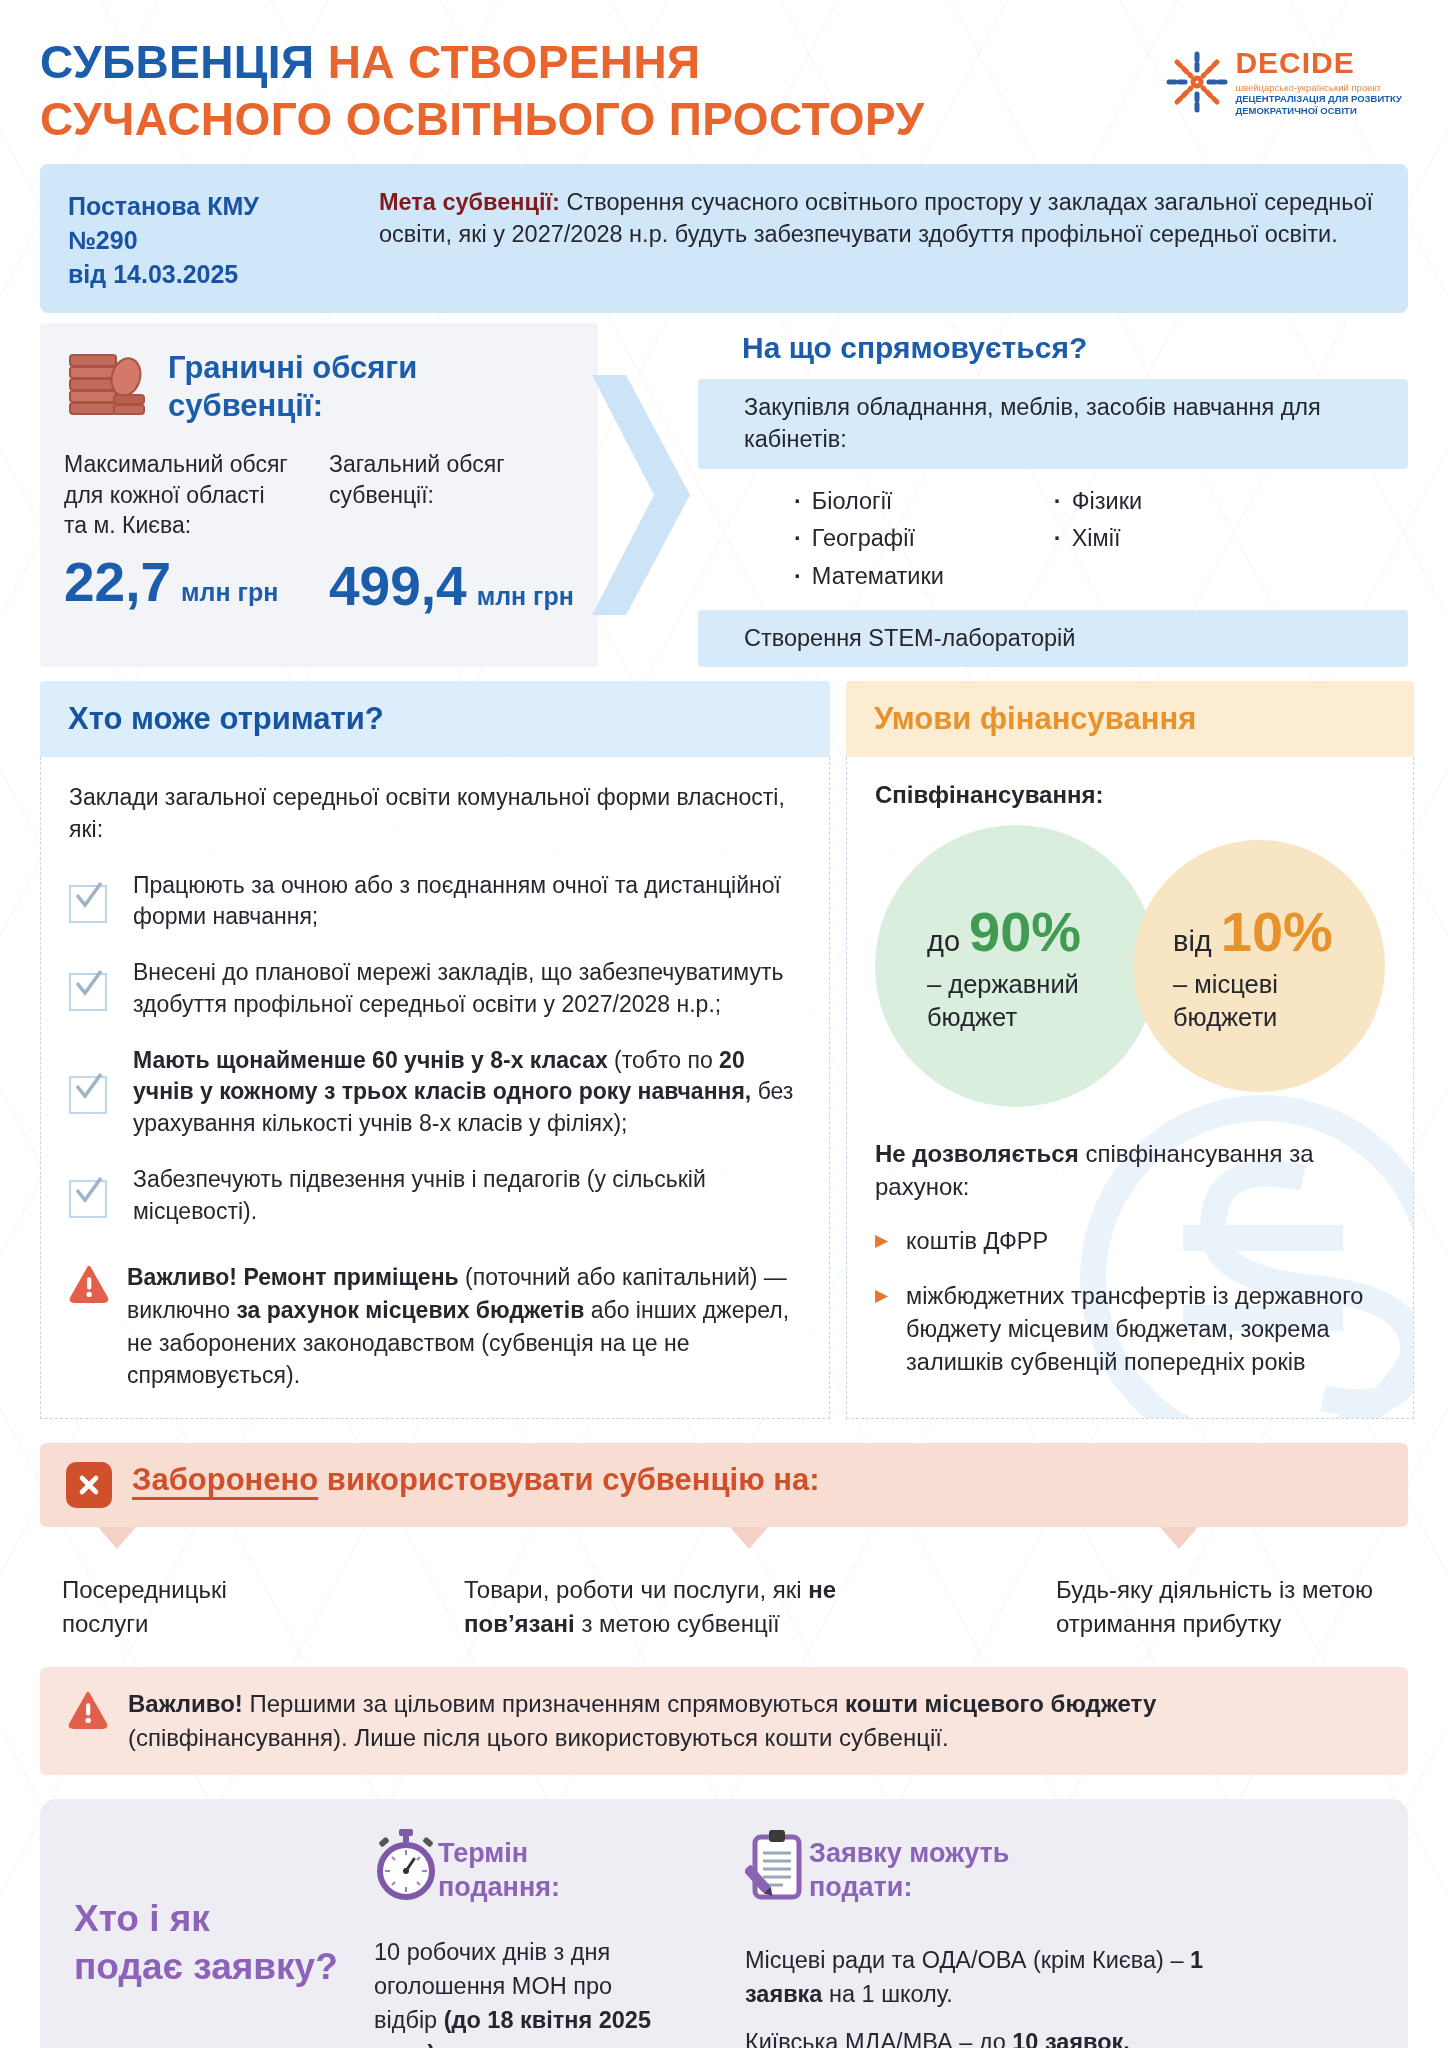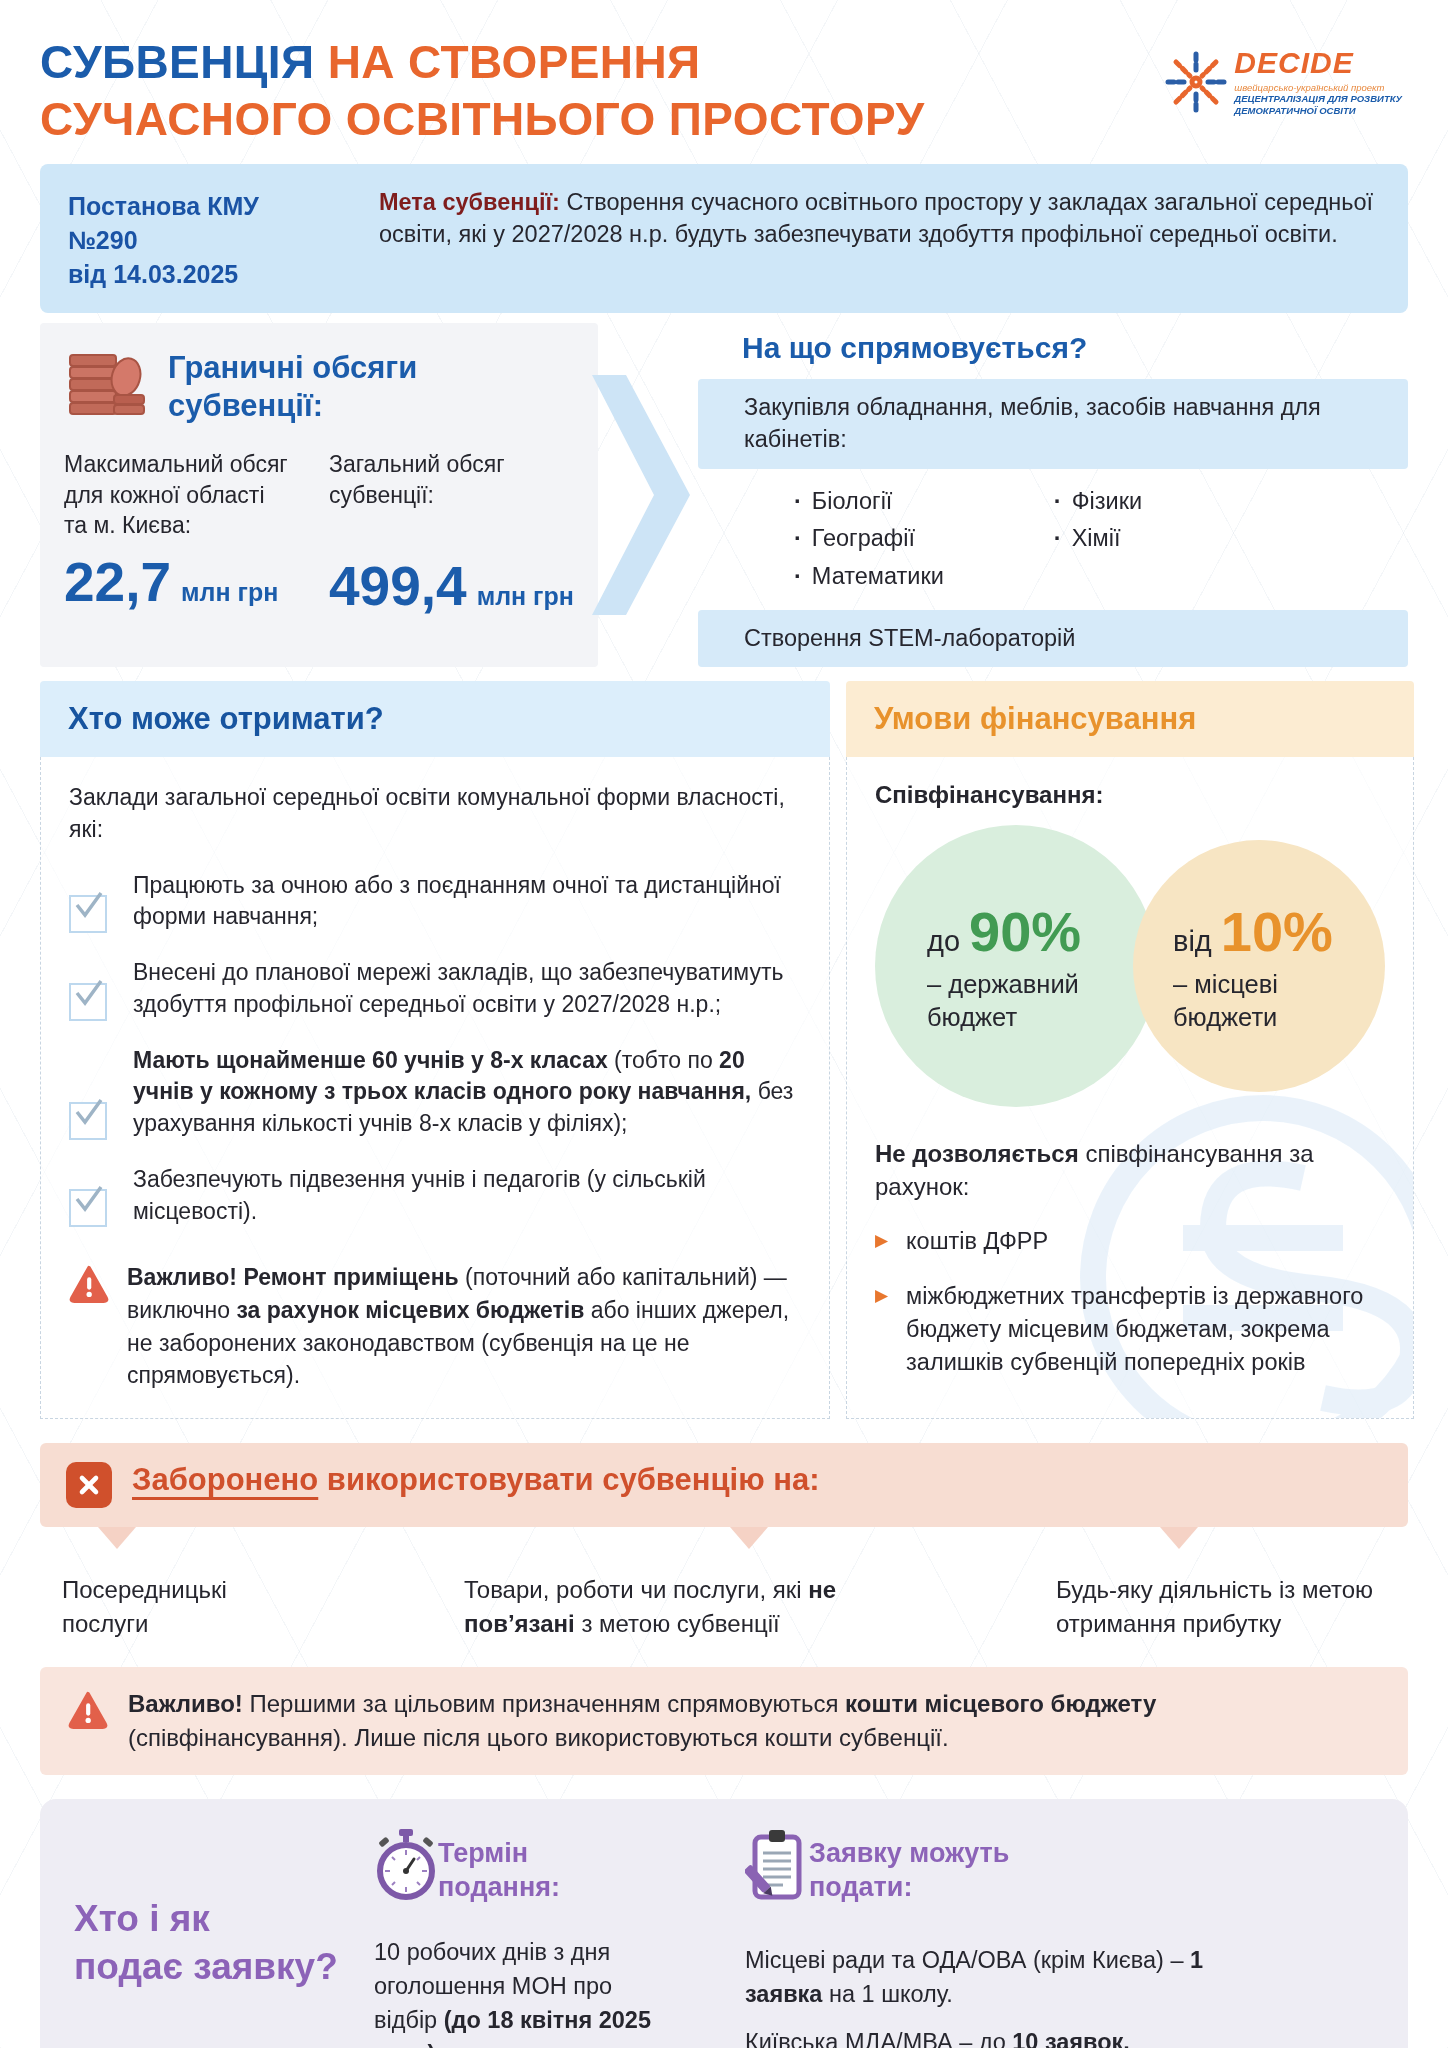--- a/index.html
+++ b/index.html
@@ -11,21 +11,21 @@
       repeating-linear-gradient(62deg, rgba(185,200,215,0.16) 0 1px, transparent 1px 150px),
       repeating-linear-gradient(-62deg, rgba(185,200,215,0.16) 0 1px, transparent 1px 150px);
   }
   .seg-b{font-weight:700;}
   .seg-u{text-decoration:underline;text-underline-offset:7px;text-decoration-thickness:3px;}
 
   
   .header{display:flex;justify-content:space-between;align-items:flex-start;}
   .title{font-size:46px;line-height:1.24;font-weight:800;letter-spacing:.4px;color:#e8662d;}
   .title .blue{color:#1b5cab;}
-  .logo{display:flex;gap:6px;align-items:center;margin-top:14px;margin-right:6px;font-style:italic;}
+  .logo{display:flex;gap:6px;align-items:center;margin-top:14px;margin-right:6px;}
   .logo-text .logo-name{color:#e8662d;font-weight:800;font-size:30px;letter-spacing:1px;line-height:1;}
   .logo-text .tag1{color:#e8883d;font-size:9.5px;margin-top:4px;}
   .logo-text .tag2{color:#1b5cab;font-size:9.5px;font-weight:700;line-height:1.25;}
 
   
   .meta-bar{margin-top:16px;background:#cfe7f8;border-radius:8px;padding:22px 28px;display:flex;gap:46px;}
   .decree{flex:0 0 265px;color:#1a53a5;font-weight:800;font-size:25px;line-height:1.35;padding-top:4px;}
   .purpose{flex:1;font-size:23.5px;line-height:1.38;}
   .purpose .lbl{color:#7f1d1d;font-weight:800;}
 
@@ -55,21 +55,21 @@
   .who-card{flex:0 0 790px;}
   .terms-card{flex:1;}
   .card-head{border-radius:4px 4px 0 0;padding:20px 28px;}
   .who-card .card-head{background:#dceefb;}
   .terms-card .card-head{background:#fcecd2;}
   .card-head h2{margin:0;font-size:31px;font-weight:800;}
   .who-card h2{color:#17549f;}
   .terms-card h2{color:#e8922c;}
   .card-body{border:1px dashed #c8d5e1;border-top:none;padding:24px 28px 26px 28px;flex:1;background:rgba(255,255,255,.65);position:relative;overflow:hidden;}
   .intro{font-size:23px;line-height:1.4;}
-  .check-item{display:flex;gap:26px;margin-top:24px;align-items:flex-end;}
+  .check-item{display:flex;gap:26px;margin-top:24px;align-items:center;}
   .checkbox{flex:0 0 34px;height:34px;border:2px solid #bdd8ee;background:#fff;position:relative;margin-top:6px;}
   .checkbox svg{position:absolute;left:2px;top:-6px;overflow:visible;}
   .check-text{font-size:23px;line-height:1.38;}
   .warn{display:flex;gap:18px;margin-top:34px;align-items:flex-start;}
   .warn-text{font-size:23px;line-height:1.42;}
   .tri-icon{flex:0 0 40px;margin-top:4px;}
 
   .sub-b{font-weight:800;font-size:24px;}
   .circles{display:flex;align-items:center;margin-top:16px;position:relative;z-index:1;}
   .circle{border-radius:50%;box-sizing:border-box;display:flex;flex-direction:column;justify-content:center;}

